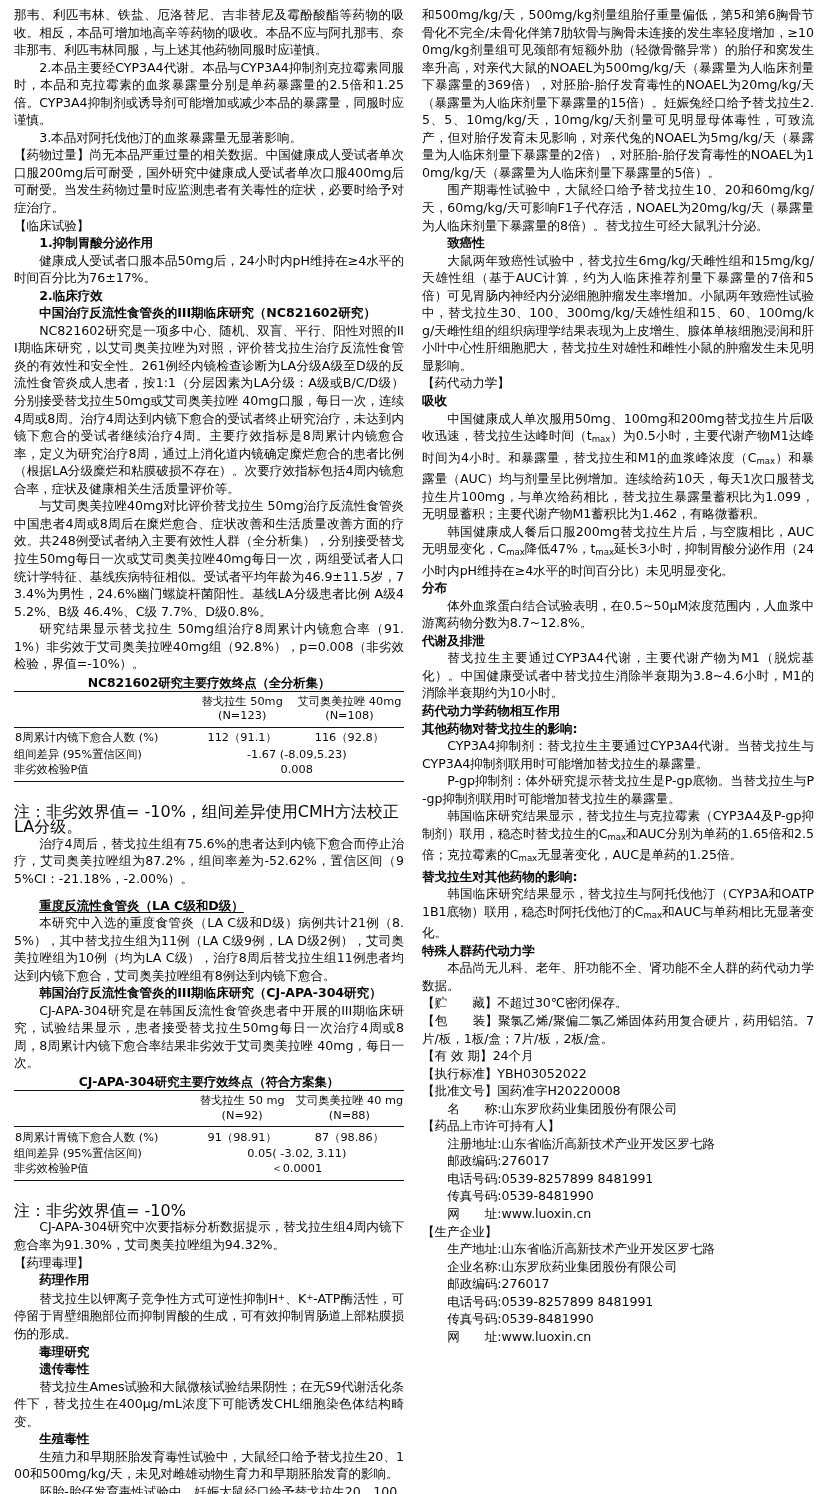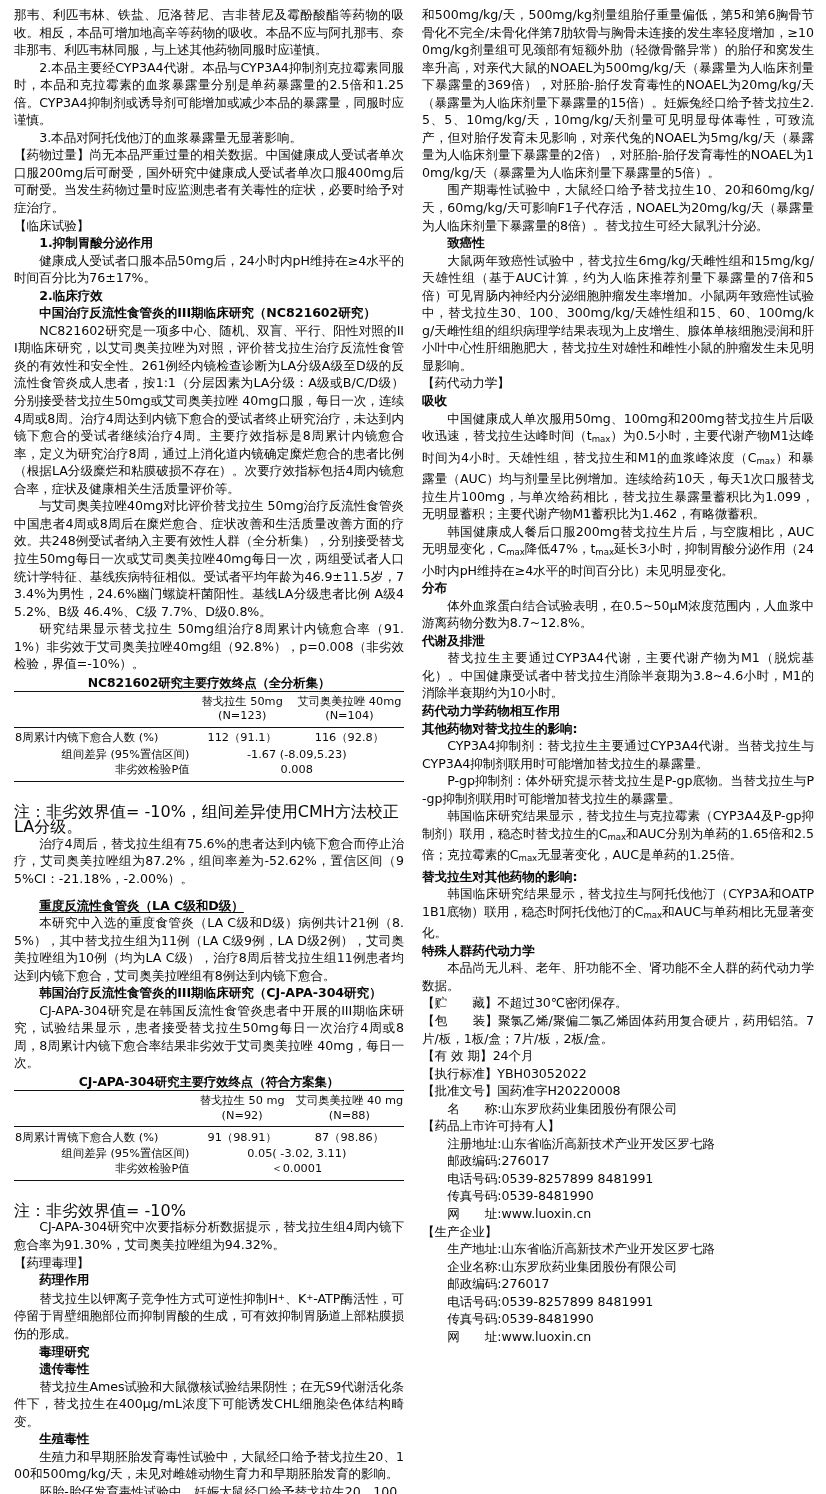--- a/index.html
+++ b/index.html
@@ -48,21 +48,21 @@
   }
   table { width:100%; border-collapse:collapse; }
   table td, table th {
     font-size:11.3px; font-weight:normal; line-height:14.4px;
     padding:0; text-align:center; vertical-align:middle;
   }
   .rule-top td { border-top:1.6px solid #111; }
   .rule-mid td { border-top:1.1px solid #111; }
   .rule-bot td { border-bottom:1.6px solid #111; }
   td.lbl { text-align:left; padding-left:1px; white-space:nowrap; }
-  td.lbl-c { text-align:right; }
+  td.lbl-c { text-align:left; }
   .hcell { padding:3px 0 3px 0; line-height:14.6px; }
   .dcell { padding:3.5px 0 1.5px 0; }
   .drow2 td { padding:0.5px 0; }
   .drow3 td { padding:0.5px 0 3.5px 0; }
   .tnote { font-size:16px; line-height:15.6px; padding-top:1.5px;margin-top:20px; }
   .sp-after { margin-bottom:1px; }
   .colw1 { width:45%; }
   .colw2 { width:27%; }
   .colw3 { width:28%; }
 </style>
@@ -91,21 +91,21 @@
       <table>
         <tbody>
             <tr class="rule-top">
           <td class="colw1 hcell"></td>
           <td class="colw2 hcell">
             <div>替戈拉生 50mg</div>
             <div>(N=123)</div>
           </td>
           <td class="colw3 hcell">
             <div>艾司奥美拉唑 40mg</div>
-            <div>(N=104)</div>
+            <div>(N=108)</div>
           </td>
         </tr>
         <tr class="rule-mid">
           <td class="lbl dcell">8周累计内镜下愈合人数 (%)</td>
           <td class="dcell">112（91.1）</td>
           <td class="dcell">116（92.8）</td>
         </tr>
         <tr class="drow2">
           <td class="lbl-c">组间差异 (95%置信区间)</td>
           <td colspan="2">-1.67 (-8.09,5.23)</td>
@@ -172,21 +172,21 @@
 
   <div class="col right">
 
     <p class="ln">和500mg/kg/天，500mg/kg剂量组胎仔重量偏低，第5和第6胸骨节骨化不完全/未骨化伴第7肋软骨与胸骨未连接的发生率轻度增加，≥100mg/kg剂量组可见颈部有短额外肋（轻微骨骼异常）的胎仔和窝发生率升高，对亲代大鼠的NOAEL为500mg/kg/天（暴露量为人临床剂量下暴露量的369倍），对胚胎-胎仔发育毒性的NOAEL为20mg/kg/天（暴露量为人临床剂量下暴露量的15倍）。妊娠兔经口给予替戈拉生2.5、5、10mg/kg/天，10mg/kg/天剂量可见明显母体毒性，可致流产，但对胎仔发育未见影响，对亲代兔的NOAEL为5mg/kg/天（暴露量为人临床剂量下暴露量的2倍），对胚胎-胎仔发育毒性的NOAEL为10mg/kg/天（暴露量为人临床剂量下暴露量的5倍）。</p>
     <p class="ln ind">围产期毒性试验中，大鼠经口给予替戈拉生10、20和60mg/kg/天，60mg/kg/天可影响F1子代存活，NOAEL为20mg/kg/天（暴露量为人临床剂量下暴露量的8倍）。替戈拉生可经大鼠乳汁分泌。</p>
     <p class="ln hd-ind">致癌性</p>
     <p class="ln ind">大鼠两年致癌性试验中，替戈拉生6mg/kg/天雌性组和15mg/kg/天雄性组（基于AUC计算，约为人临床推荐剂量下暴露量的7倍和5倍）可见胃肠内神经内分泌细胞肿瘤发生率增加。小鼠两年致癌性试验中，替戈拉生30、100、300mg/kg/天雄性组和15、60、100mg/kg/天雌性组的组织病理学结果表现为上皮增生、腺体单核细胞浸润和肝小叶中心性肝细胞肥大，替戈拉生对雄性和雌性小鼠的肿瘤发生未见明显影响。</p>
     <p class="ln">【药代动力学】</p>
     <p class="ln hd-u">吸收</p>
 
-    <p class="ln ind"><span>中国健康成人单次服用50mg、100mg和200mg替戈拉生片后吸收迅速，替戈拉生达峰时间（t</span><sub>max</sub><span>）为0.5小时，主要代谢产物M1达峰时间为4小时。天雄性组，替戈拉生和M1的血浆峰浓度（C</span><sub>max</sub><span>）和暴露量（AUC）均与剂量呈比例增加。连续给药10天，每天1次口服替戈拉生片100mg，与单次给药相比，替戈拉生暴露量蓄积比为1.099，无明显蓄积；主要代谢产物M1蓄积比为1.462，有略微蓄积。</span></p>
+    <p class="ln ind"><span>中国健康成人单次服用50mg、100mg和200mg替戈拉生片后吸收迅速，替戈拉生达峰时间（t</span><sub>max</sub><span>）为0.5小时，主要代谢产物M1达峰时间为4小时。和暴露量，替戈拉生和M1的血浆峰浓度（C</span><sub>max</sub><span>）和暴露量（AUC）均与剂量呈比例增加。连续给药10天，每天1次口服替戈拉生片100mg，与单次给药相比，替戈拉生暴露量蓄积比为1.099，无明显蓄积；主要代谢产物M1蓄积比为1.462，有略微蓄积。</span></p>
 
     <p class="ln ind"><span>韩国健康成人餐后口服200mg替戈拉生片后，与空腹相比，AUC无明显变化，C</span><sub>max</sub><span>降低47%，t</span><sub>max</sub><span>延长3小时，抑制胃酸分泌作用（24小时内pH维持在≥4水平的时间百分比）未见明显变化。</span></p>
 
     <p class="ln hd-u">分布</p>
     <p class="ln ind">体外血浆蛋白结合试验表明，在0.5~50μM浓度范围内，人血浆中游离药物分数为8.7~12.8%。</p>
     <p class="ln hd-u">代谢及排泄</p>
     <p class="ln ind">替戈拉生主要通过CYP3A4代谢，主要代谢产物为M1（脱烷基化）。中国健康受试者中替戈拉生消除半衰期为3.8~4.6小时，M1的消除半衰期约为10小时。</p>
     <p class="ln hd-u">药代动力学药物相互作用</p>
     <p class="ln b">其他药物对替戈拉生的影响:</p>
     <p class="ln ind">CYP3A4抑制剂：替戈拉生主要通过CYP3A4代谢。当替戈拉生与CYP3A4抑制剂联用时可能增加替戈拉生的暴露量。</p>

